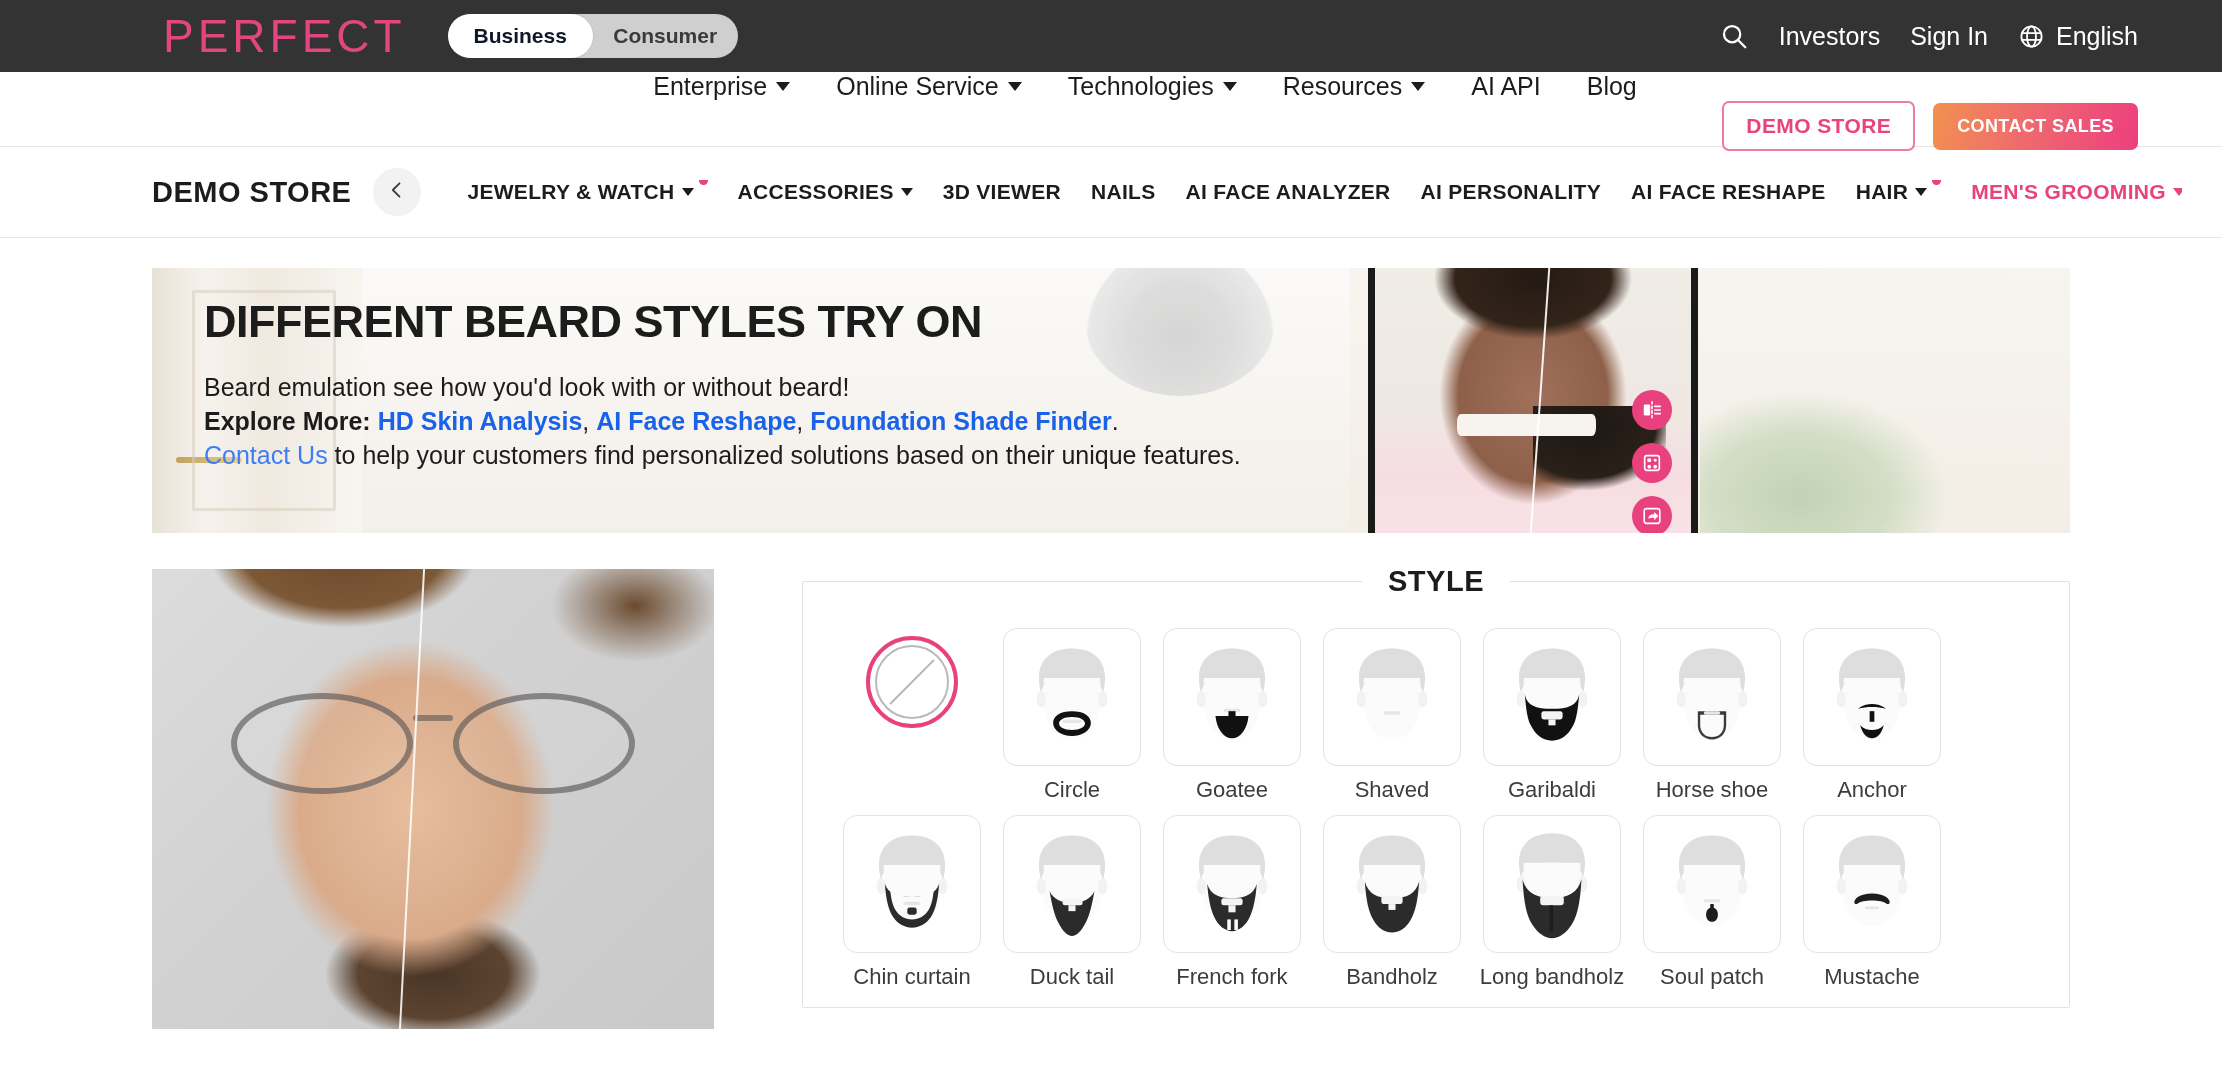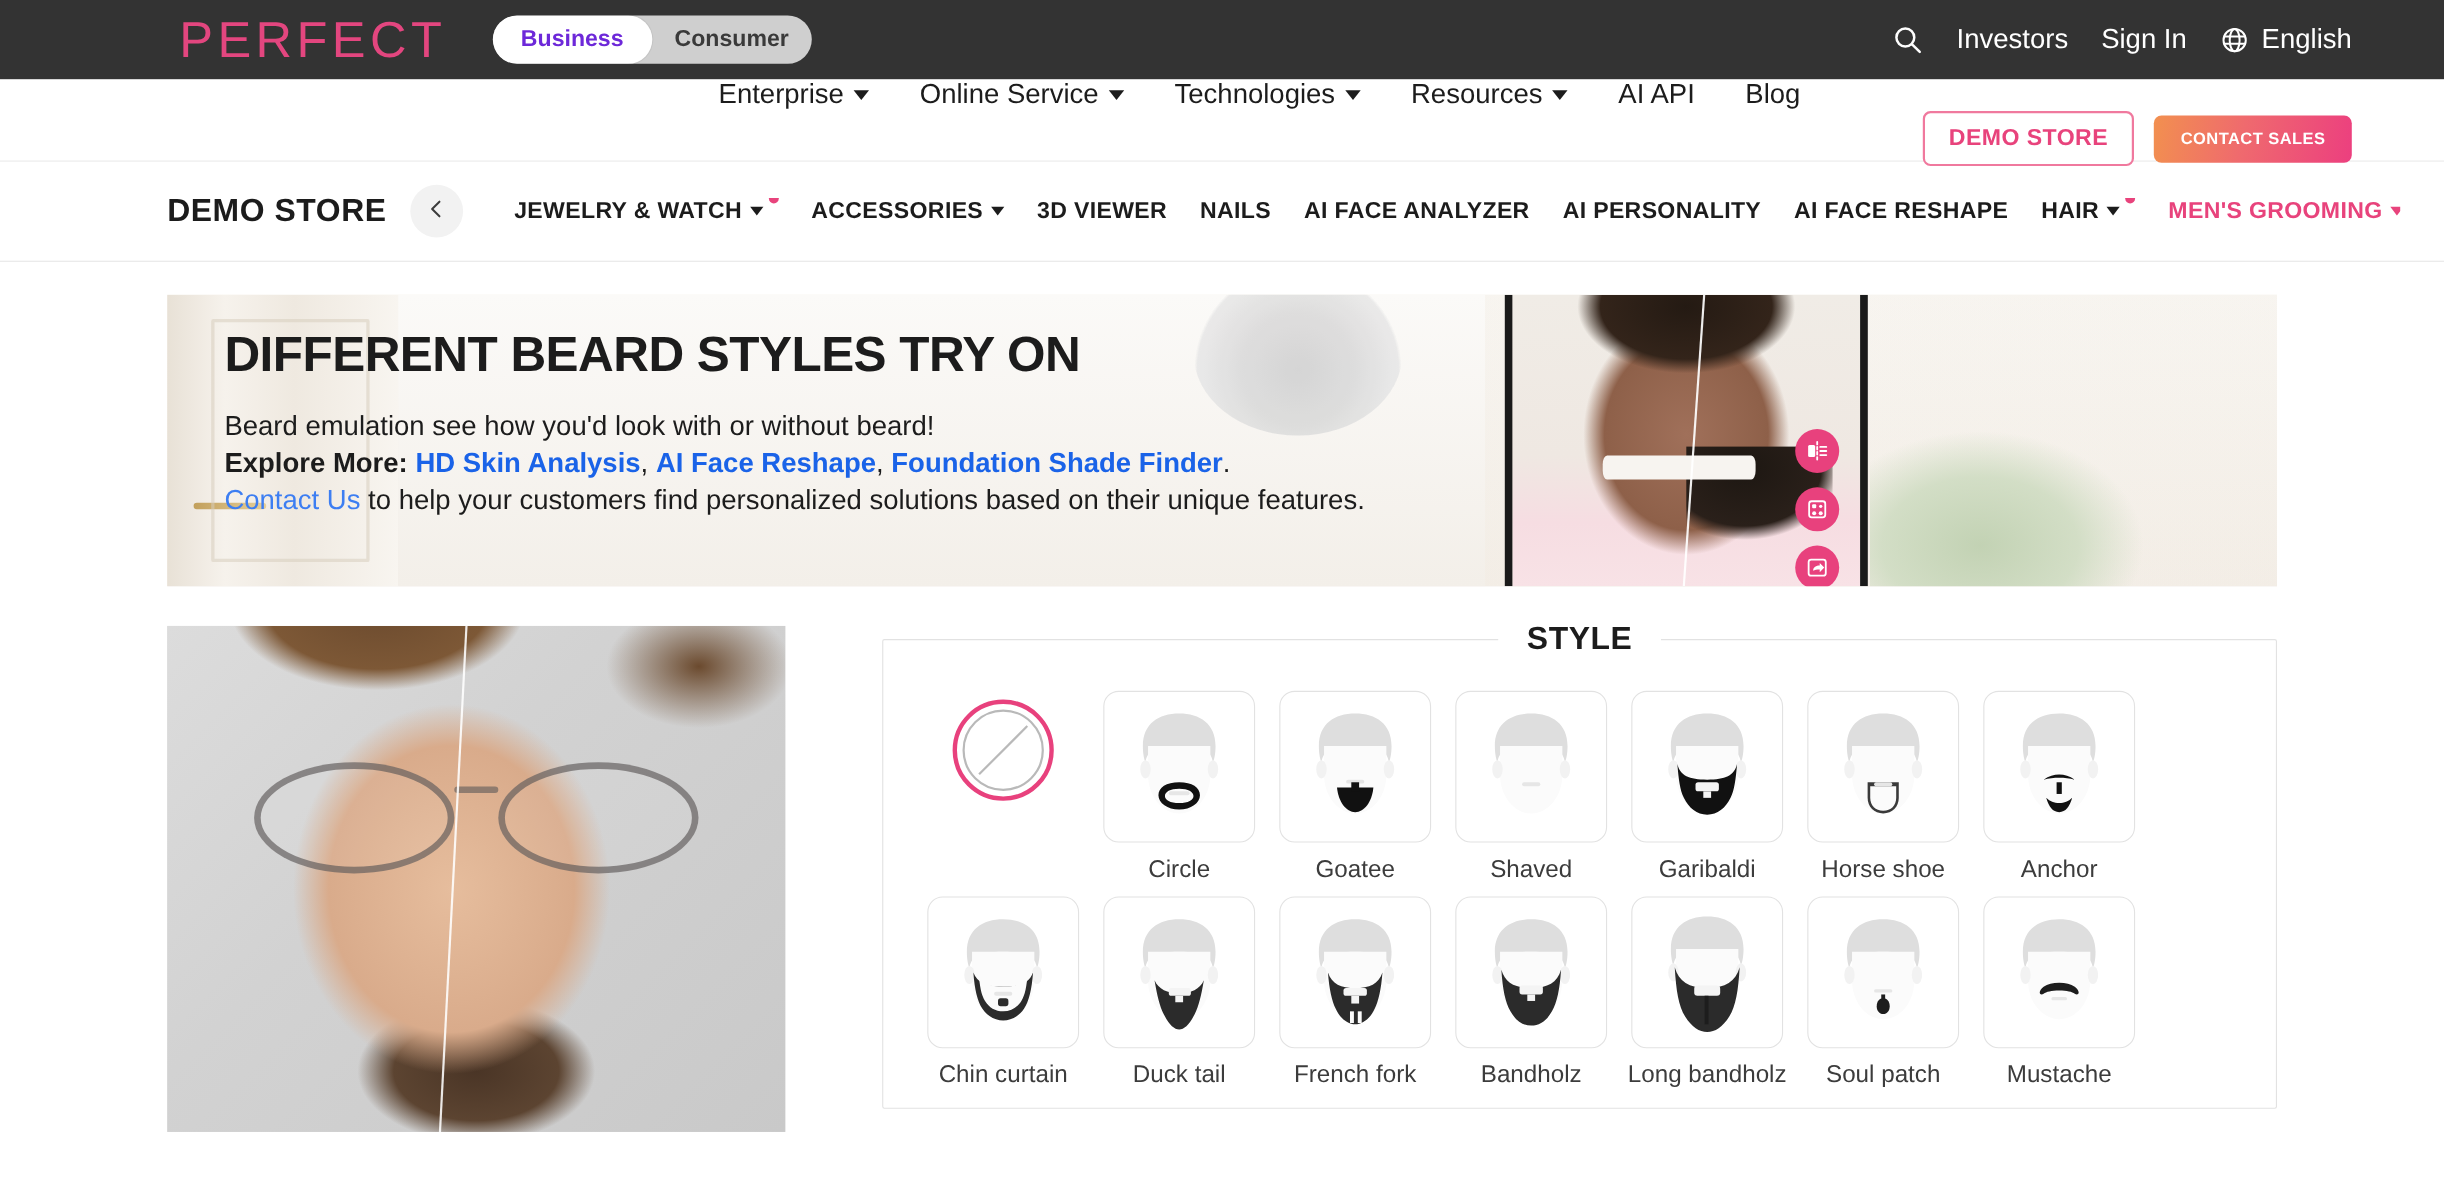--- a/index.html
+++ b/index.html
@@ -43,21 +43,21 @@
     text-align: center;
     font-size: 21px;
     font-weight: bold;
     color: #3a3a3a;
     line-height: 44px;
     height: 44px;
     cursor: pointer;
   }
   .seg-opt.active {
     background: #ffffff;
-    color: #6d28d9;
+    color: #0f172a;
     border-radius: 22px;
     box-shadow: 0 0 0 1px rgba(0,0,0,.05);
   }
   .top-right {
     margin-left: auto;
     display: flex;
     align-items: center;
     gap: 30px;
     color: #ffffff;
     font-size: 25px;
@@ -103,21 +103,21 @@
     font-weight: bold;
     padding: 11px 22px;
     cursor: pointer;
     letter-spacing: .4px;
   }
   .btn-grad {
     border: none;
     color: #ffffff;
     background: linear-gradient(100deg, #f2904f 0%, #ef6a6e 45%, #ec3f7f 100%);
     border-radius: 7px;
-    font-size: 15px;
+    font-size: 18px;
     font-weight: bold;
     padding: 13px 24px;
     cursor: pointer;
     letter-spacing: .4px;
   }
 
   
   .subnav {
     height: 91px;
     background: #fff;

